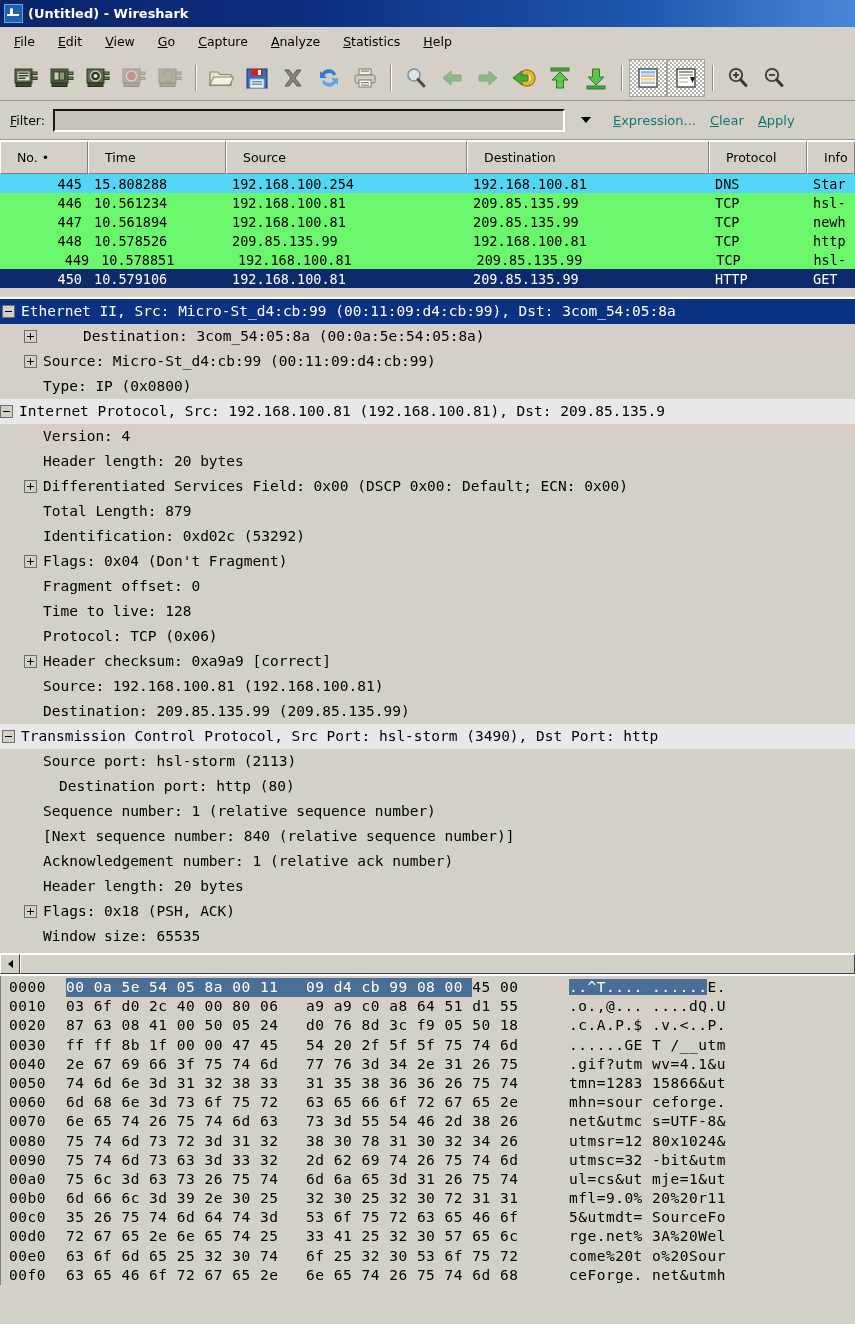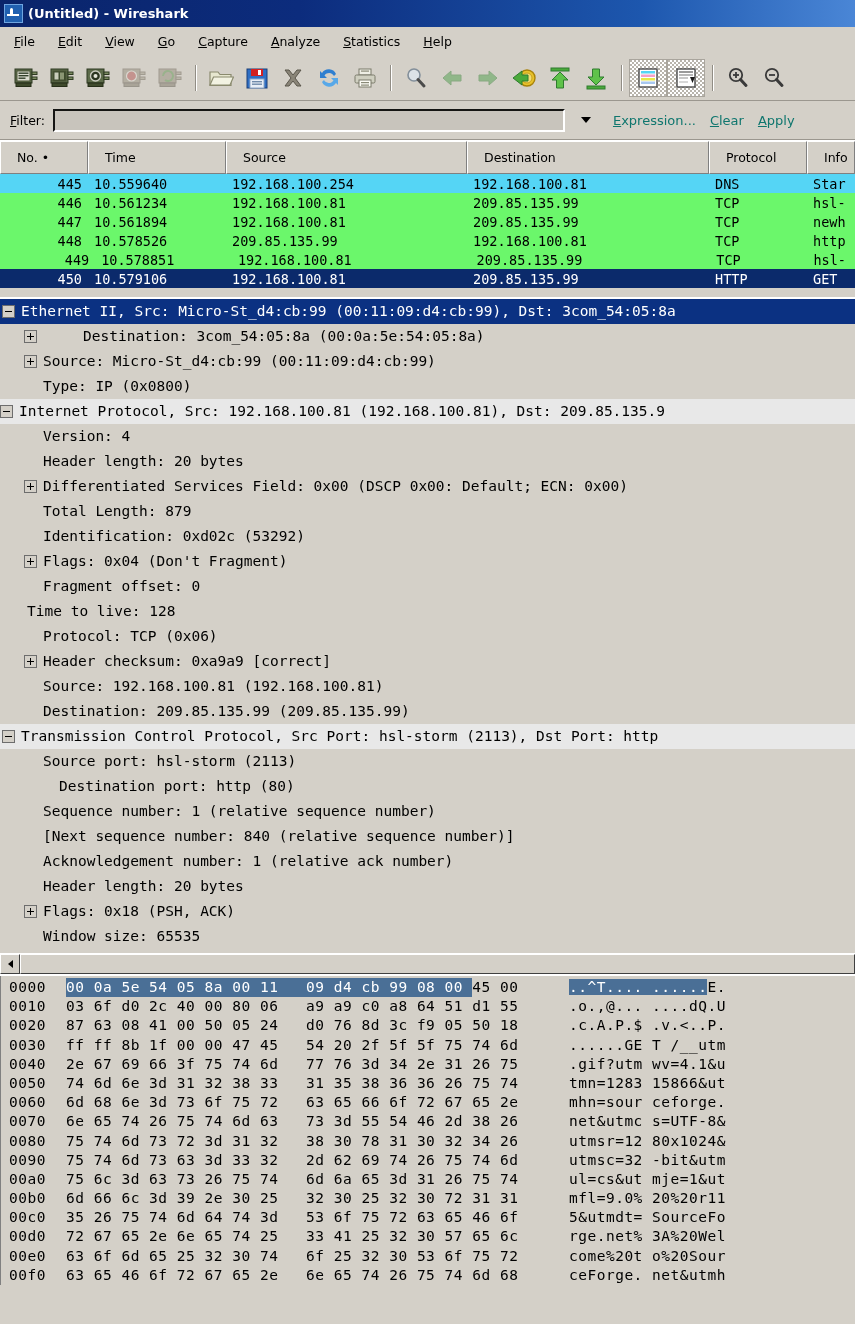--- a/index.html
+++ b/index.html
@@ -413,21 +413,21 @@
       <div class="hcell" style="width: 88px;">No. •</div>
       <div class="hcell" style="width: 138px;">Time</div>
       <div class="hcell" style="width: 241px;">Source</div>
       <div class="hcell" style="width: 242px;">Destination</div>
       <div class="hcell" style="width: 98px;">Protocol</div>
       <div class="hcell" style="width: 48px;">Info</div>
     </div>
   <div id="plist-rows">
       <div class="prow" style="background: rgb(85, 213, 245); color: rgb(0, 0, 0);">
         <div class="c c-no" style="width: 88px;">445</div>
-        <div class="c c-rest" style="width: 138px;">10.559640</div>
+        <div class="c c-rest" style="width: 138px;">15.808288</div>
         <div class="c c-rest" style="width: 241px;">192.168.100.254</div>
         <div class="c c-rest" style="width: 242px;">192.168.100.81</div>
         <div class="c c-rest" style="width: 98px;">DNS</div>
         <div class="c c-rest" style="width: 48px;">Star</div>
       </div>
       <div class="prow" style="background: rgb(107, 247, 107); color: rgb(0, 0, 0);">
         <div class="c c-no" style="width: 88px;">446</div>
         <div class="c c-rest" style="width: 138px;">10.561234</div>
         <div class="c c-rest" style="width: 241px;">192.168.100.81</div>
         <div class="c c-rest" style="width: 242px;">209.85.135.99</div>
@@ -512,21 +512,21 @@
         <span class="dtext">Identification: 0xd02c (53292)</span>
       </div>
       <div class="drow" style="padding-left: 24px;">
         <span class="twisty plus"></span>
         <span class="dtext">Flags: 0x04 (Don't Fragment)</span>
       </div>
       <div class="drow" style="padding-left: 24px;">
         <span class="twisty none"></span>
         <span class="dtext">Fragment offset: 0</span>
       </div>
-      <div class="drow" style="padding-left: 8px;">
+      <div class="drow" style="padding-left: 24px;">
         <span class="twisty none"></span>
         <span class="dtext">Time to live: 128</span>
       </div>
       <div class="drow" style="padding-left: 24px;">
         <span class="twisty none"></span>
         <span class="dtext">Protocol: TCP (0x06)</span>
       </div>
       <div class="drow" style="padding-left: 24px;">
         <span class="twisty plus"></span>
         <span class="dtext">Header checksum: 0xa9a9 [correct]</span>
@@ -534,21 +534,21 @@
       <div class="drow" style="padding-left: 24px;">
         <span class="twisty none"></span>
         <span class="dtext">Source: 192.168.100.81 (192.168.100.81)</span>
       </div>
       <div class="drow" style="padding-left: 24px;">
         <span class="twisty none"></span>
         <span class="dtext">Destination: 209.85.135.99 (209.85.135.99)</span>
       </div>
       <div class="drow sel-light" style="padding-left: 2px;">
         <span class="twisty minus"></span>
-        <span class="dtext">Transmission Control Protocol, Src Port: hsl-storm (2113), Dst Port: http</span>
+        <span class="dtext">Transmission Control Protocol, Src Port: hsl-storm (3490), Dst Port: http</span>
       </div>
       <div class="drow" style="padding-left: 24px;">
         <span class="twisty none"></span>
         <span class="dtext">Source port: hsl-storm (2113)</span>
       </div>
       <div class="drow" style="padding-left: 40px;">
         <span class="twisty none"></span>
         <span class="dtext">Destination port: http (80)</span>
       </div>
       <div class="drow" style="padding-left: 24px;">

